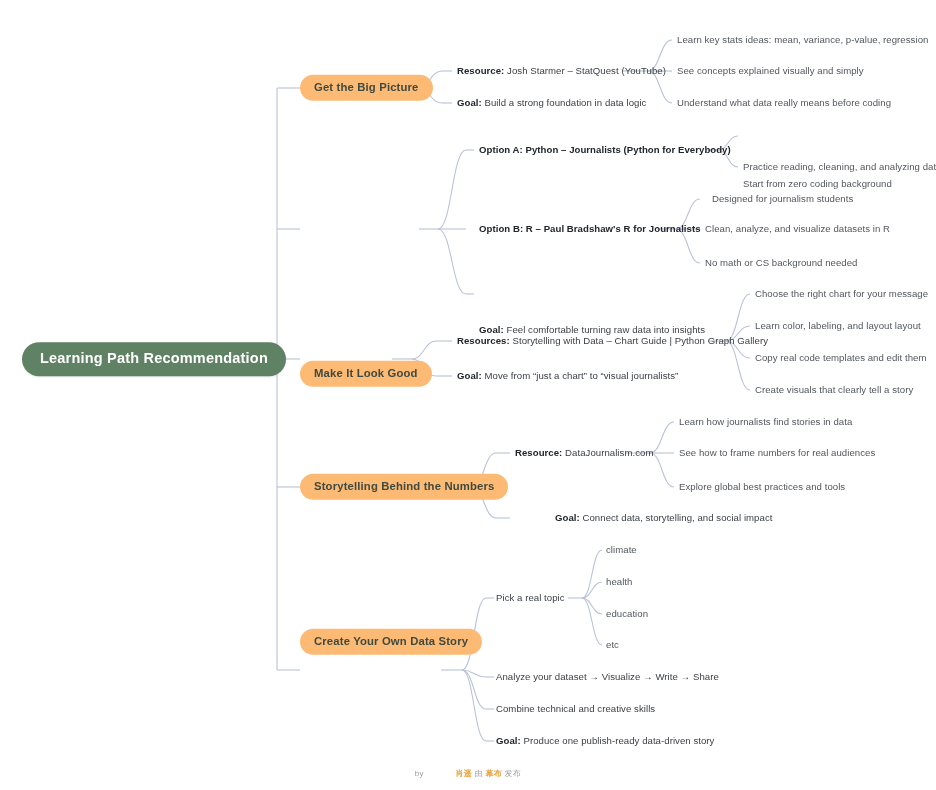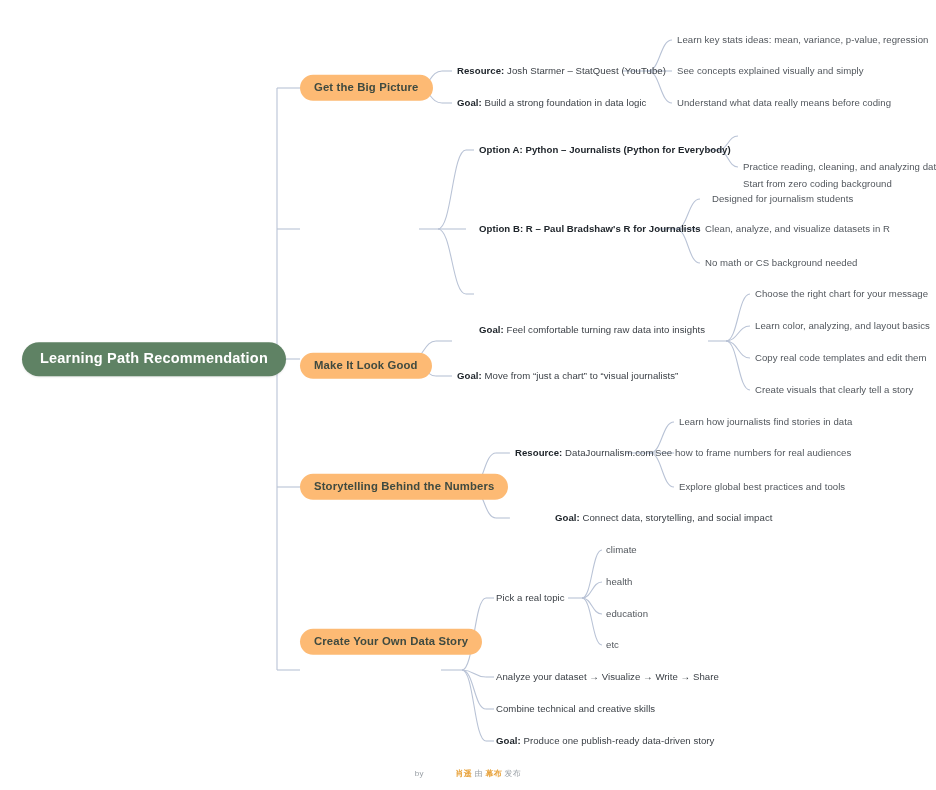--- a/index.html
+++ b/index.html
@@ -160,21 +160,21 @@
     <path d="M568 598 H582"></path>
     <path d="M582 598 C 592 598, 592 550, 602 550"></path>
     <path d="M582 598 C 592 598, 592 582, 602 582"></path>
     <path d="M582 598 C 592 598, 592 614, 602 614"></path>
     <path d="M582 598 C 592 598, 592 645, 602 645"></path>
   </svg>
 
   <div class="node root-node anchor-l" style="left:22px; top:359px;">Learning Path Recommendation</div>
 
   <div class="node branch-node anchor-l" style="left:300px; top:88px;">Get the Big Picture</div>
-  <div class="node branch-node anchor-l" style="left:300px; top:366px;">Make It Look Good</div>
+  <div class="node branch-node anchor-l" style="left:300px; top:374px;">Make It Look Good</div>
   <div class="node branch-node anchor-l" style="left:300px; top:487px;">Storytelling Behind the Numbers</div>
   <div class="node branch-node anchor-l" style="left:300px; top:642px;">Create Your Own Data Story</div>
 
   <div class="node leaf l2 anchor-l" style="left:457px; top:71px;">
     <b>Resource:</b><span> Josh Starmer – StatQuest (YouTube)</span>
   </div>
   <div class="node leaf l2 anchor-l" style="left:457px; top:103px;">
     <b>Goal:</b><span> Build a strong foundation in data logic</span>
   </div>
   <div class="node leaf l3 anchor-l" style="left:677px; top:40px;">Learn key stats ideas: mean, variance, p-value, regression</div>
@@ -185,36 +185,39 @@
   <div class="node leaf l2 allbold anchor-l" style="left:479px; top:229px;">Option B: R – Paul Bradshaw's R for Journalists</div>
   <div class="node leaf l2 anchor-l" style="left:479px; top:294px;margin-top:36px;">
     <b>Goal:</b><span> Feel comfortable turning raw data into insights</span>
   </div>
   <div class="node leaf l3 anchor-l" style="left:743px; top:136px;margin-top:48px;">Start from zero coding background</div>
   <div class="node leaf l3 anchor-l" style="left:743px; top:167px;">Practice reading, cleaning, and analyzing data</div>
   <div class="node leaf l3 anchor-l" style="left:705px; top:199px;padding-left:7px;">Designed for journalism students</div>
   <div class="node leaf l3 anchor-l" style="left:705px; top:229px;">Clean, analyze, and visualize datasets in R</div>
   <div class="node leaf l3 anchor-l" style="left:705px; top:263px;">No math or CS background needed</div>
 
+  <div class="node leaf l2 anchor-l" style="left:457px; top:341px;">
+    <b>Resources:</b><span> Storytelling with Data – Chart Guide | Python Graph Gallery</span>
+  </div>
   <div class="node leaf l2 anchor-l" style="left:457px; top:376px;">
     <b>Goal:</b><span> Move from “just a chart” to “visual journalists”</span>
   </div>
   <div class="node leaf l3 anchor-l" style="left:755px; top:294px;">Choose the right chart for your message</div>
-  <div class="node leaf l3 anchor-l" style="left:755px; top:326px;">Learn color, analyzing, and layout basics</div>
+  <div class="node leaf l3 anchor-l" style="left:755px; top:326px;">Learn color, labeling, and layout layout</div>
   <div class="node leaf l3 anchor-l" style="left:755px; top:358px;">Copy real code templates and edit them</div>
   <div class="node leaf l3 anchor-l" style="left:755px; top:390px;">Create visuals that clearly tell a story</div>
 
   <div class="node leaf l2 anchor-l" style="left:515px; top:453px;">
     <b>Resource:</b><span> DataJournalism.com</span>
   </div>
   <div class="node leaf l2 anchor-l" style="left:515px; top:518px;margin-left:40px;">
     <b>Goal:</b><span> Connect data, storytelling, and social impact</span>
   </div>
   <div class="node leaf l3 anchor-l" style="left:679px; top:422px;">Learn how journalists find stories in data</div>
-  <div class="node leaf l3 anchor-l" style="left:655px; top:453px;">See how to frame numbers for real audiences</div>
+  <div class="node leaf l3 anchor-l" style="left:679px; top:453px;">See how to frame numbers for real audiences</div>
   <div class="node leaf l3 anchor-l" style="left:679px; top:487px;">Explore global best practices and tools</div>
 
   <div class="node leaf l2 anchor-l" style="left:496px; top:598px;">Pick a real topic</div>
   <div class="node leaf l2 anchor-l" style="left:496px; top:677px;">Analyze your dataset → Visualize → Write → Share</div>
   <div class="node leaf l2 anchor-l" style="left:496px; top:709px;">Combine technical and creative skills</div>
   <div class="node leaf l2 anchor-l" style="left:496px; top:741px;">
     <b>Goal:</b><span> Produce one publish-ready data-driven story</span>
   </div>
   <div class="node leaf l3 anchor-l" style="left:606px; top:550px;">climate</div>
   <div class="node leaf l3 anchor-l" style="left:606px; top:582px;">health</div>

